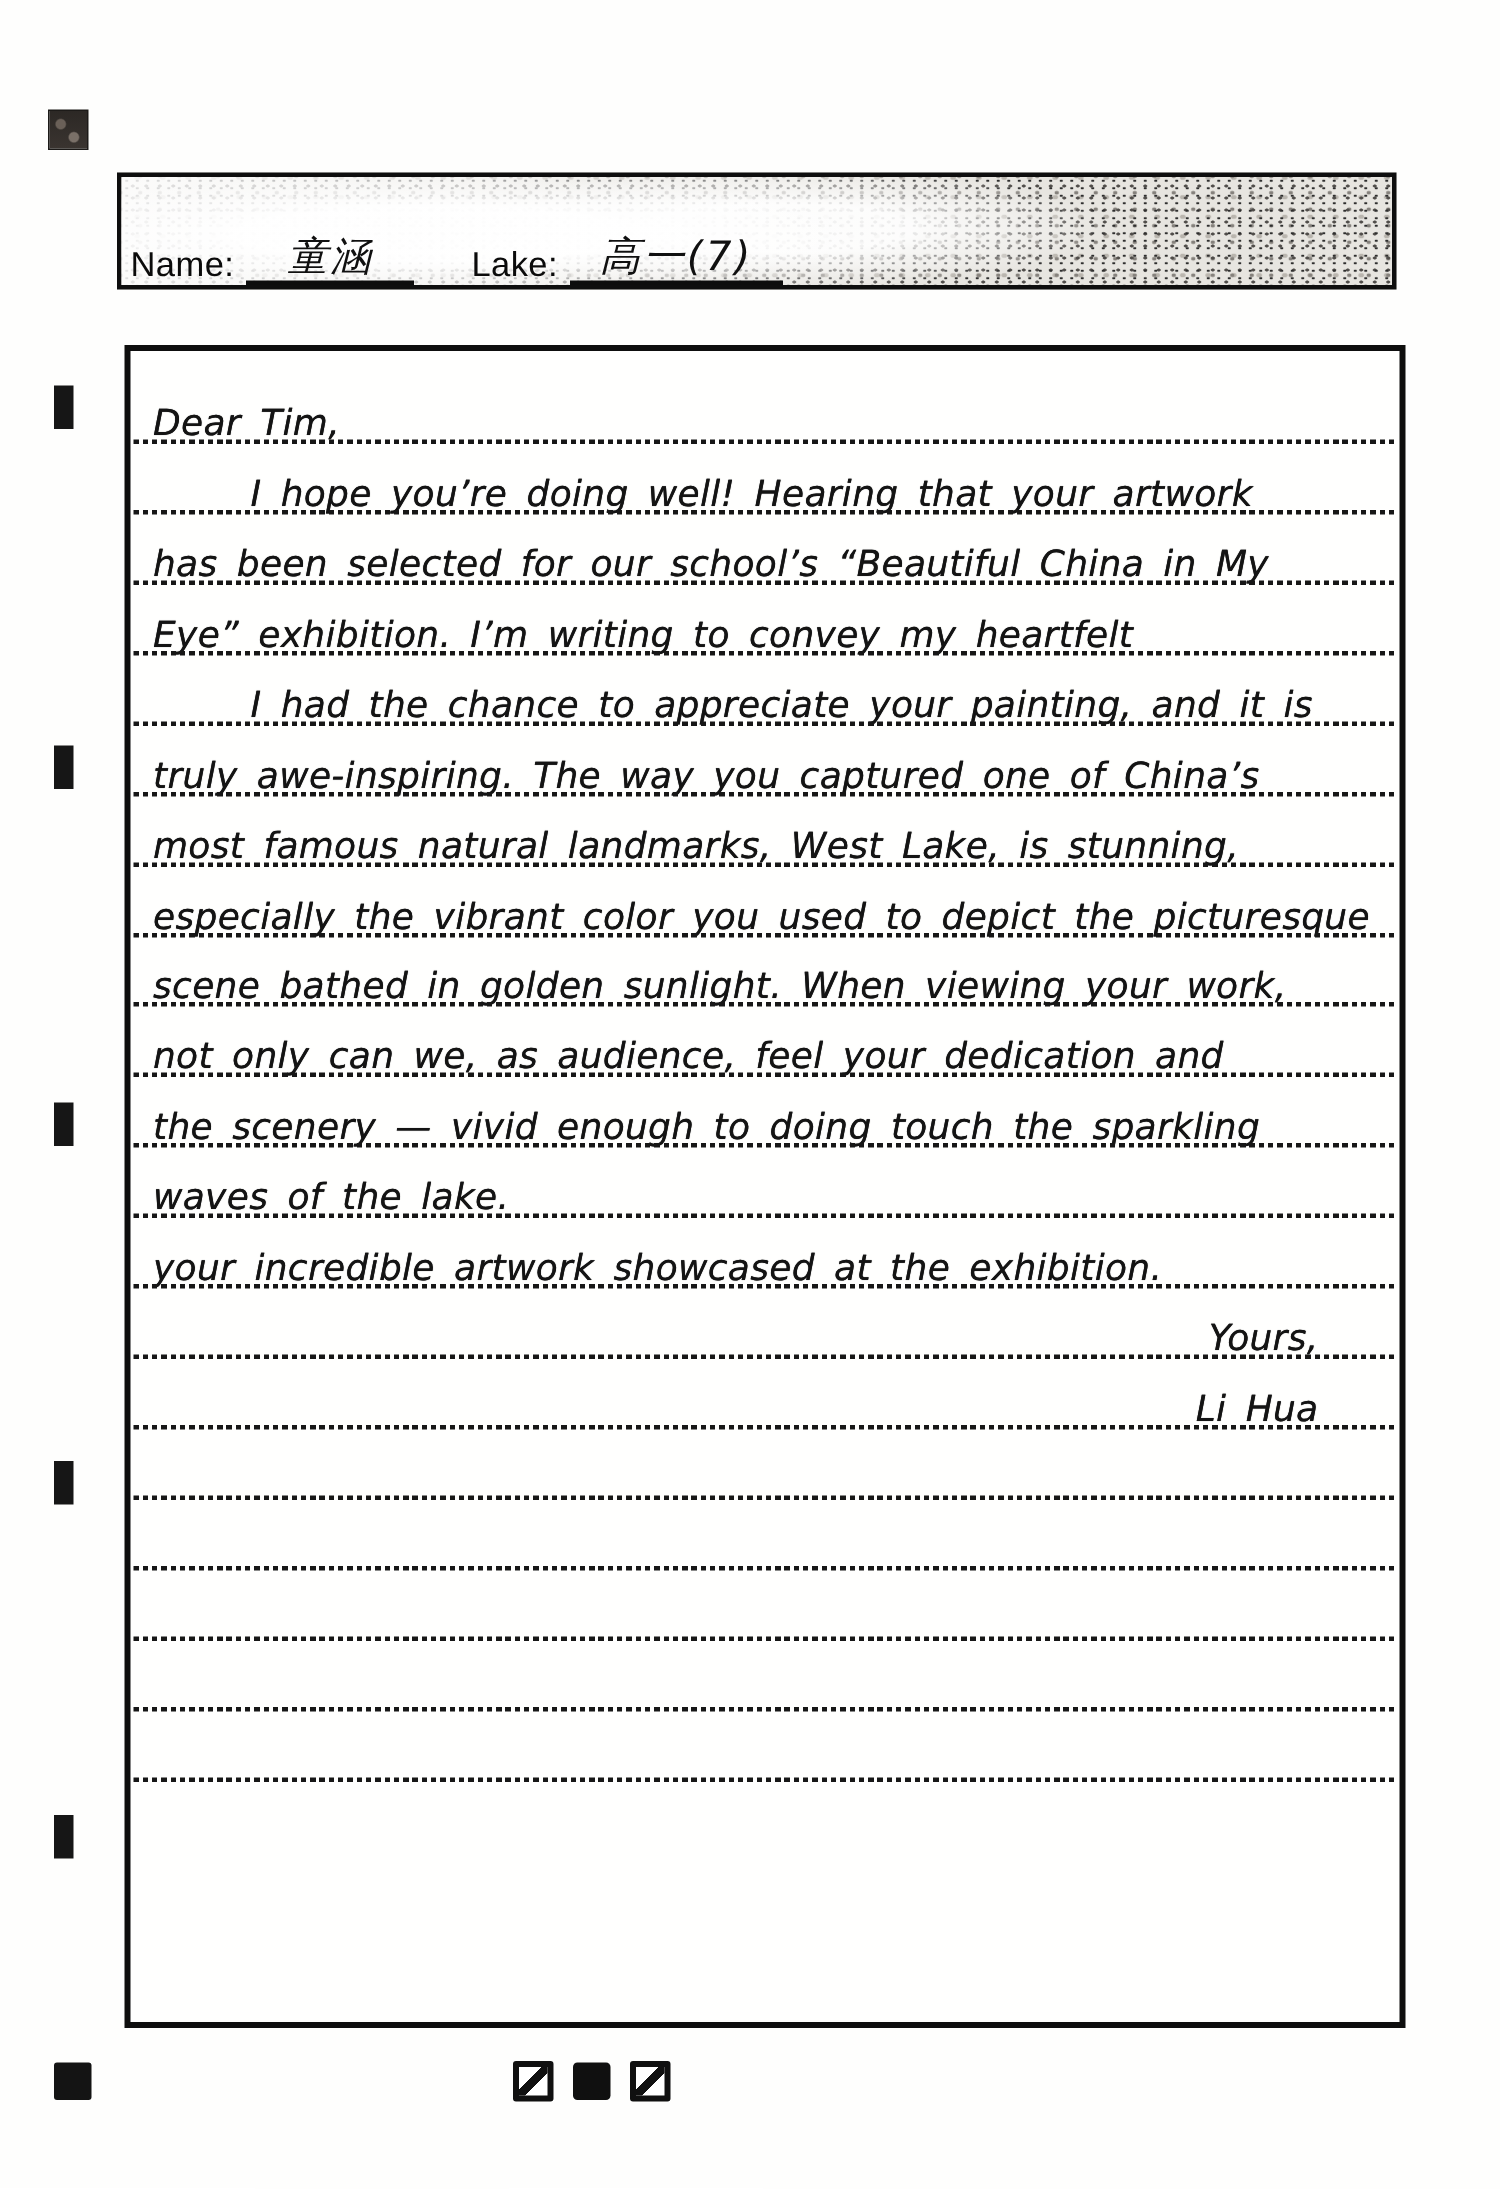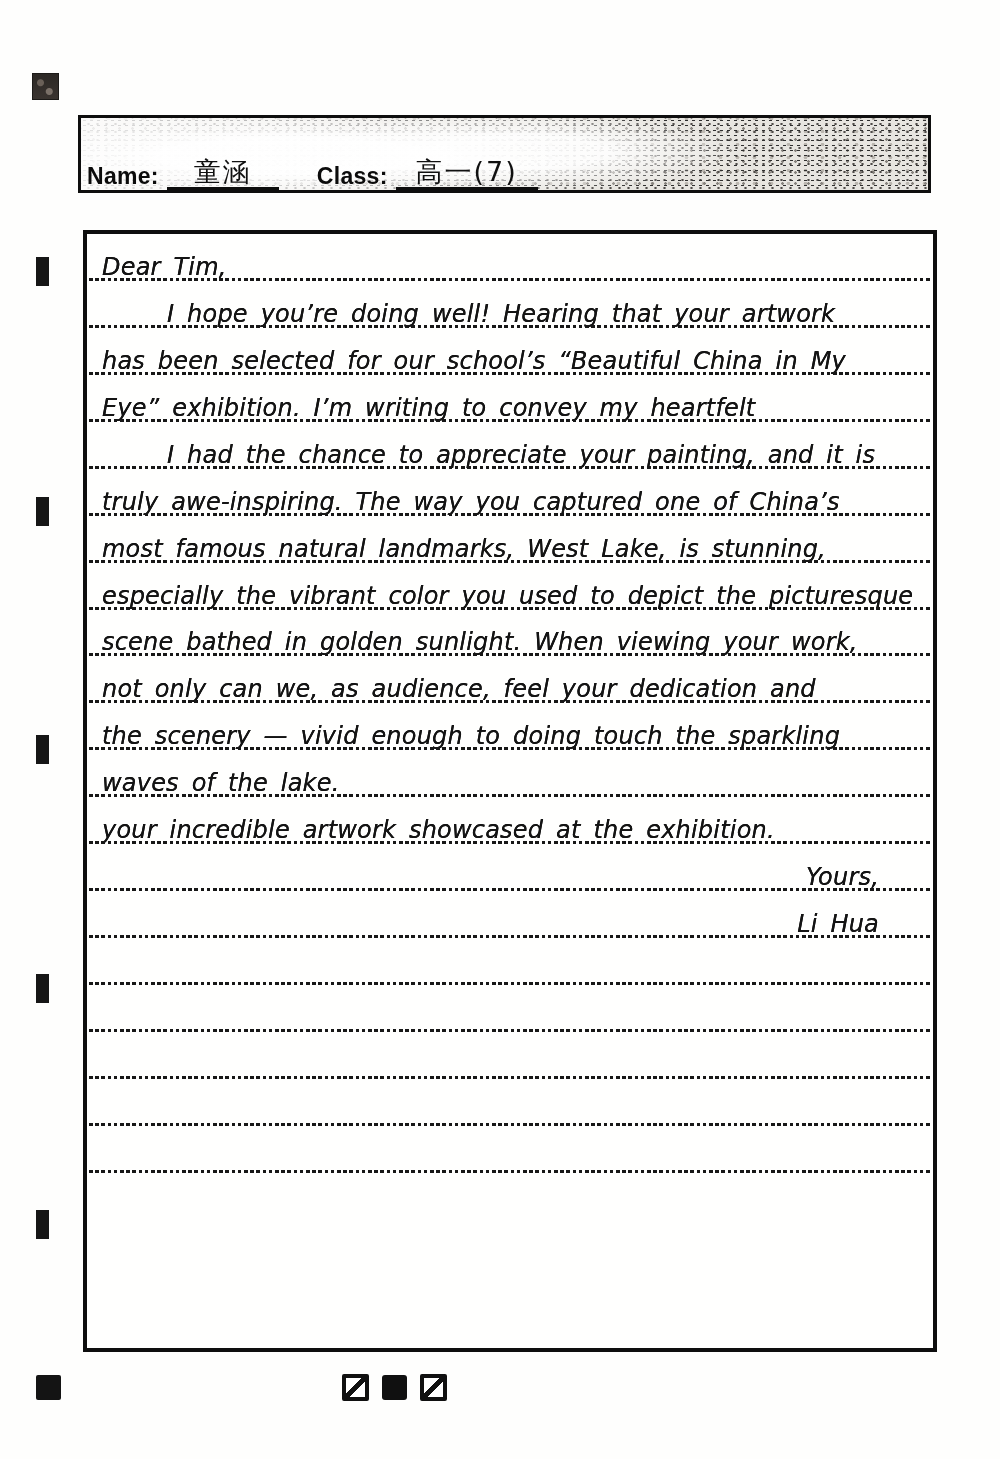--- a/index.html
+++ b/index.html
@@ -54,45 +54,45 @@
     background:
       radial-gradient(ellipse 300px 40px at 210px 38px, rgba(255,255,255,.97) 45%, rgba(255,255,255,0) 100%),
       radial-gradient(ellipse 220px 40px at 440px 34px, rgba(255,255,255,.9) 40%, rgba(255,255,255,0) 100%),
       linear-gradient(90deg, rgba(255,255,255,.85), rgba(255,255,255,.35) 40%, rgba(255,255,255,0) 62%);
   }
   .header-row{
     position:absolute;left:6px;top:0;height:100%;display:flex;align-items:flex-end;
     padding-bottom:12px;z-index:2;
   }
   .field-label{
-    font-weight:bold;font-size:23px;color:#0b0b0b;letter-spacing:.3px;line-height:1;
+    font-weight:normal;font-size:23px;color:#0b0b0b;letter-spacing:.3px;line-height:1;
     padding-bottom:2px;
   }
   .write-line{
     position:relative;display:inline-block;height:40px;border-bottom:3.5px solid #0d0d0d;
     margin-left:8px;
   }
   .write-line .hand-cjk{
     position:absolute;left:50%;bottom:2px;transform:translateX(-50%);
     white-space:nowrap;
   }
   .name-line{width:112px;}
   .class-line{width:142px;margin-right:0;}
   .class-gap{width:38px;}
   .hand-cjk{
-    font-family:"DejaVu Sans",sans-serif;
+    font-family:"DejaVu Sans",sans-serif;font-style:italic;
     font-size:27px;color:#101010;letter-spacing:2px;line-height:1;
   }
 
   
   .letter-box{
     position:absolute;left:83px;top:230px;width:846px;height:1114px;
     border:4px solid #0e0e0e;background:#fffffe;
   }
-  .lines{position:absolute;left:0;top:0;width:100%;}
+  .lines{position:absolute;left:0;top:15px;width:100%;}
   .line{
     position:relative;height:46.95px;width:100%;
   }
   .line::after{
     content:"";position:absolute;left:2px;right:2px;bottom:0;height:3px;
     background:repeating-linear-gradient(90deg,#171717 0 3.6px, transparent 3.6px 6.2px);
   }
   .hand{
     position:absolute;left:15px;bottom:2px;
     font-family:"DejaVu Sans",sans-serif;font-style:italic;
@@ -117,21 +117,21 @@
   <div class="solid-sq-bl"></div>
 
   <div class="header-box">
     <div class="header-light"></div>
     <div class="header-row">
       <span class="field-label">Name:</span>
       <span class="write-line name-line">
         <span class="hand-cjk">童涵</span>
       </span>
       <span class="class-gap"></span>
-      <span class="field-label">Class:</span>
+      <span class="field-label">Lake:</span>
       <span class="write-line class-line">
         <span class="hand-cjk">高一(7)</span>
       </span>
     </div>
   </div>
 
   <div class="letter-box">
     <div class="lines">
       <div class="line">
           <span class="hand">Dear Tim,</span>

